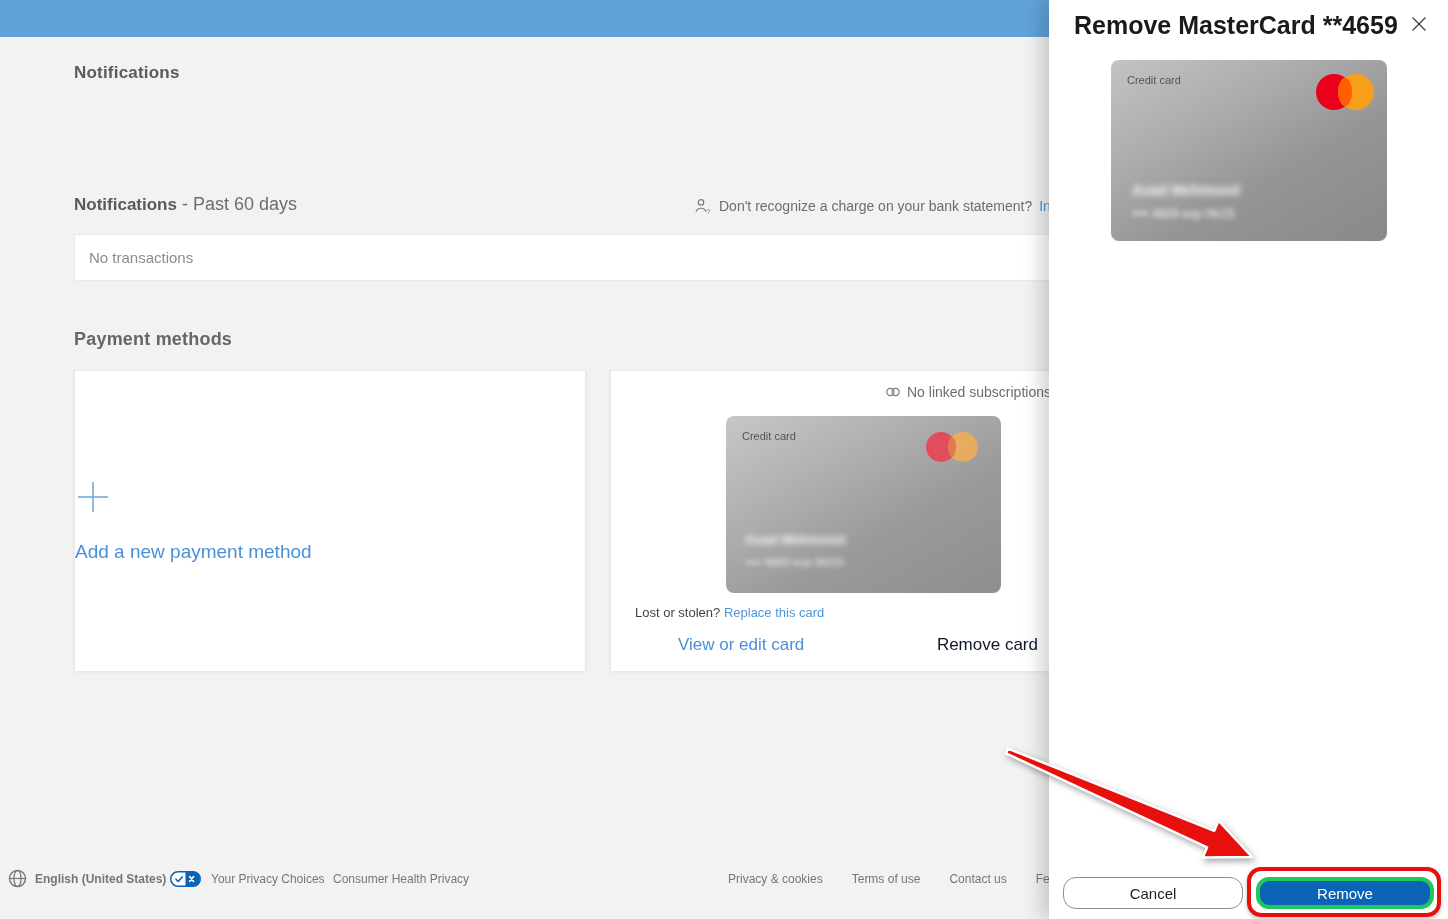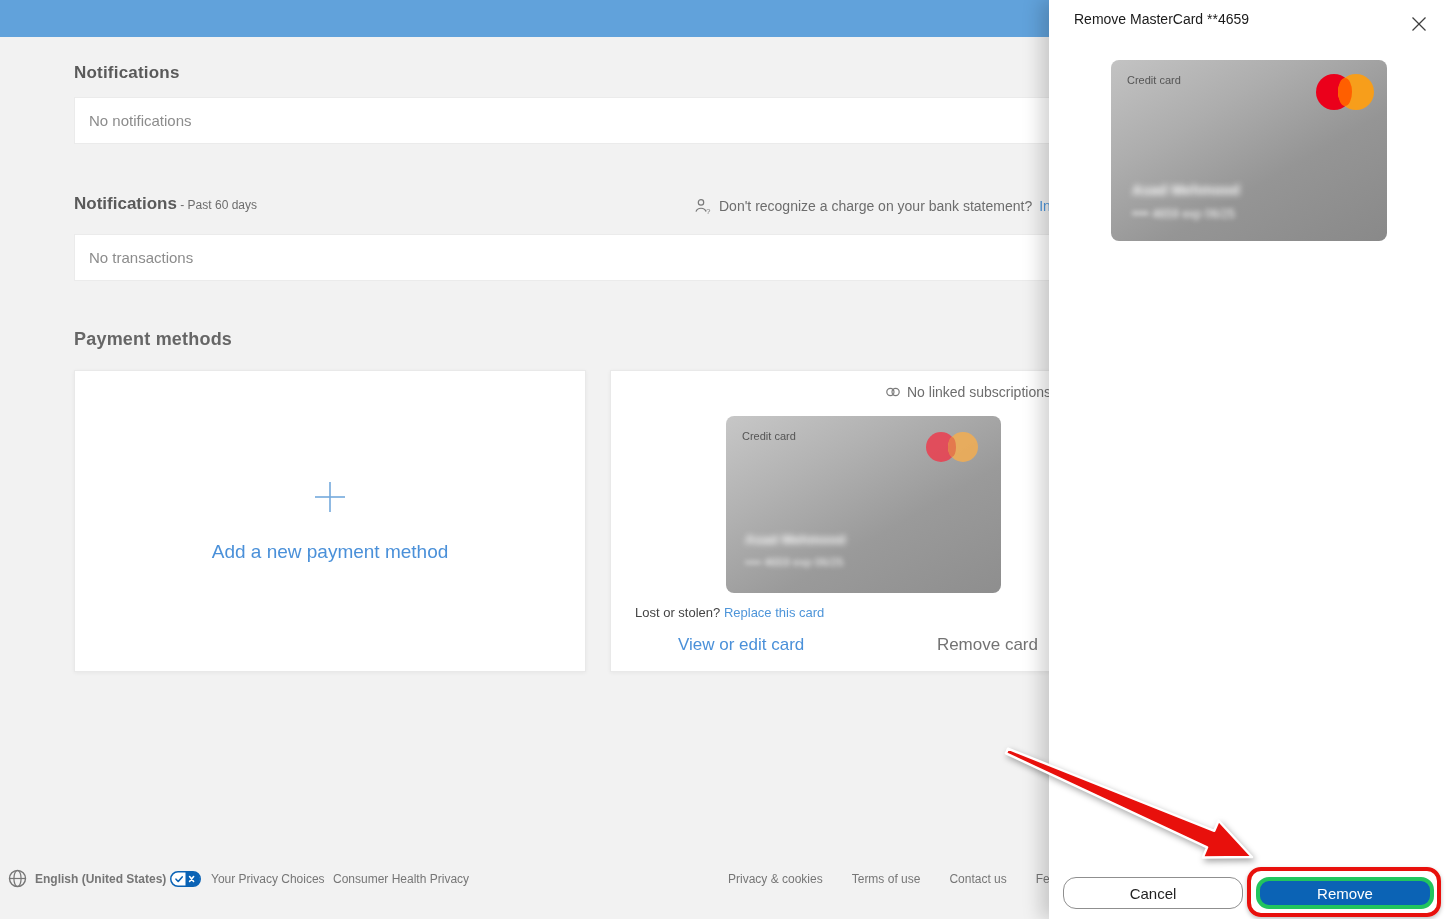--- a/index.html
+++ b/index.html
@@ -6,36 +6,36 @@
   html,body { background:#fff; }
   body { font-family:"Liberation Sans", sans-serif; }
   .page { position:relative; width:1448px; height:919px; background:#f2f2f2; overflow:hidden; }
 
   .topbar { position:absolute; left:0; top:0; width:1448px; height:37px; background:#61a2db; }
 
   .h-section { position:absolute; font-size:17px; font-weight:700; color:#5a5a5a; letter-spacing:.2px; }
   .h-notifications { left:74px; top:56px;margin-top:7px; }
   .trans-row { position:absolute; left:74px; top:194px; white-space:nowrap; }
   .trans-bold { font-size:17px; font-weight:700; color:#5a5a5a; }
-  .trans-sub { font-size:12px; font-weight:400; color:#6d6d6d; }
+  .trans-sub { font-size:18px; font-weight:400; color:#6d6d6d; }
   .h-payment { left:74px; top:329px; font-size:18px; color:#666; }
 
   .empty-bar { position:absolute; left:74px; width:1300px; height:47px; background:#fff;
                border:1px solid #ebebeb; display:flex; align-items:center; padding-left:14px;
                font-size:15px; color:#8c8c8c; }
   .bar-notifications { top:97px; }
   .bar-transactions { top:234px; }
 
   .charge-note { position:absolute; left:694px; top:197px; font-size:14px; color:#6d6d6d;
                  white-space:nowrap; display:flex; align-items:center; gap:7px; }
   .charge-link { color:#4e95d9; cursor:pointer; }
 
   .tile { position:absolute; top:370px; width:512px; height:302px; background:#fff;
           border:1px solid #e9e9e9; box-shadow:0 1px 4px rgba(0,0,0,.05); }
-  .tile-add { left:74px; display:flex; flex-direction:column; align-items:center;
+  .tile-add { left:74px; display:flex; flex-direction:column; align-items:flex-start;
               justify-content:center; gap:26px; cursor:pointer; }
   .add-label { font-size:19px; color:#4a90d9; }
   .tile-card { left:610px; }
 
   .linked-row { position:absolute; left:274px; top:13px; display:flex; align-items:center;
                 gap:6px; font-size:14px; color:#6d6d6d; white-space:nowrap; }
 
   .ccard { position:absolute; border-radius:8px;
            background:linear-gradient(150deg,#c7c7c7 0%,#b2b2b2 30%,#9a9a9a 62%,#8e8e8e 100%); }
   .ccard-main { left:115px; top:45px; width:275px; height:177px; }
@@ -46,30 +46,30 @@
                filter:blur(3px); white-space:nowrap; }
   .blur-details { position:absolute; color:rgba(255,255,255,.9);
                   filter:blur(2.6px); white-space:nowrap; }
 
   .lost-row { position:absolute; left:24px; top:234px; width:512px; text-align:left;
               font-size:13px; color:#444; white-space:nowrap; }
   .lost-row .link { color:#4e95d9; cursor:pointer; }
   .card-links { position:absolute; left:67px; top:264px; width:360px; display:flex;
                 justify-content:space-between; font-size:17px; white-space:nowrap; }
   .link-view { color:#4a90d9; cursor:pointer; }
-  .link-remove { color:#737373; cursor:pointer; }
+  .link-remove { color:#0f172a; cursor:pointer; }
 
   .footer-item { position:absolute; font-size:12px; color:#767676; white-space:nowrap; }
   .footer-links { position:absolute; left:728px; top:872px; display:flex; gap:29px;
                   font-size:12px; color:#767676; white-space:nowrap; }
   .footer-links span { cursor:pointer; }
 
   .panel { position:absolute; left:1049px; top:0; width:399px; height:919px; background:#fff;
            box-shadow:-8px 0 18px rgba(0,0,0,.18); }
-  .panel-title { position:absolute; left:25px; top:11px; font-size:14px; font-weight:400; color:#1a1a1a; }
+  .panel-title { position:absolute; left:25px; top:11px; font-size:25px; font-weight:700; color:#1a1a1a; }
   .panel-close { position:absolute; right:20px; top:15px; width:18px; height:18px; cursor:pointer; }
   .ccard-panel { left:62px; top:60px; width:276px; height:181px;
                  background:linear-gradient(150deg,#c3c3c3 0%,#adadad 32%,#959595 62%,#898989 100%); }
   .btn { position:absolute; top:877px; height:32px; border-radius:13px; font-size:15px;
          display:flex; align-items:center; justify-content:center; cursor:pointer;
          font-family:"Liberation Sans", sans-serif; }
   .btn-cancel { left:14px; width:180px; background:#fff; border:1px solid #8f8f8f; color:#1f1f1f; }
   .btn-remove { left:207px; width:178px; background:#0b63b5; border:4px solid #22c55e; color:#fff; }
 
   .ann-rect { position:absolute; left:1247px; top:867px; width:194px; height:50px;
@@ -78,23 +78,20 @@
   .arrow-layer { position:absolute; left:0; top:0; width:1448px; height:919px; pointer-events:none; }
 </style>
 </head>
 <body>
 
 <div class="page">
 
   <div class="topbar"></div>
 
   <div class="h-section h-notifications">Notifications</div>
-  <div class="empty-bar bar-notifications">
-    <span>No notifications</span>
-  </div>
 
   <div class="trans-row">
     <span class="trans-bold">Notifications</span><span class="trans-sub"> - Past 60 days</span>
   </div>
   <div class="charge-note">
     <svg width="18" height="18" viewBox="0 0 18 18">
       <circle cx="7" cy="5.4" r="2.7" fill="none" stroke="#7a7a7a" stroke-width="1.2"></circle>
       <path d="M2 14.6 a5.2 4.6 0 0 1 10 0" fill="none" stroke="#7a7a7a" stroke-width="1.2"></path>
       <text x="12" y="17" font-size="8" fill="#7a7a7a" font-family="Liberation Sans, sans-serif">?</text>
     </svg>

